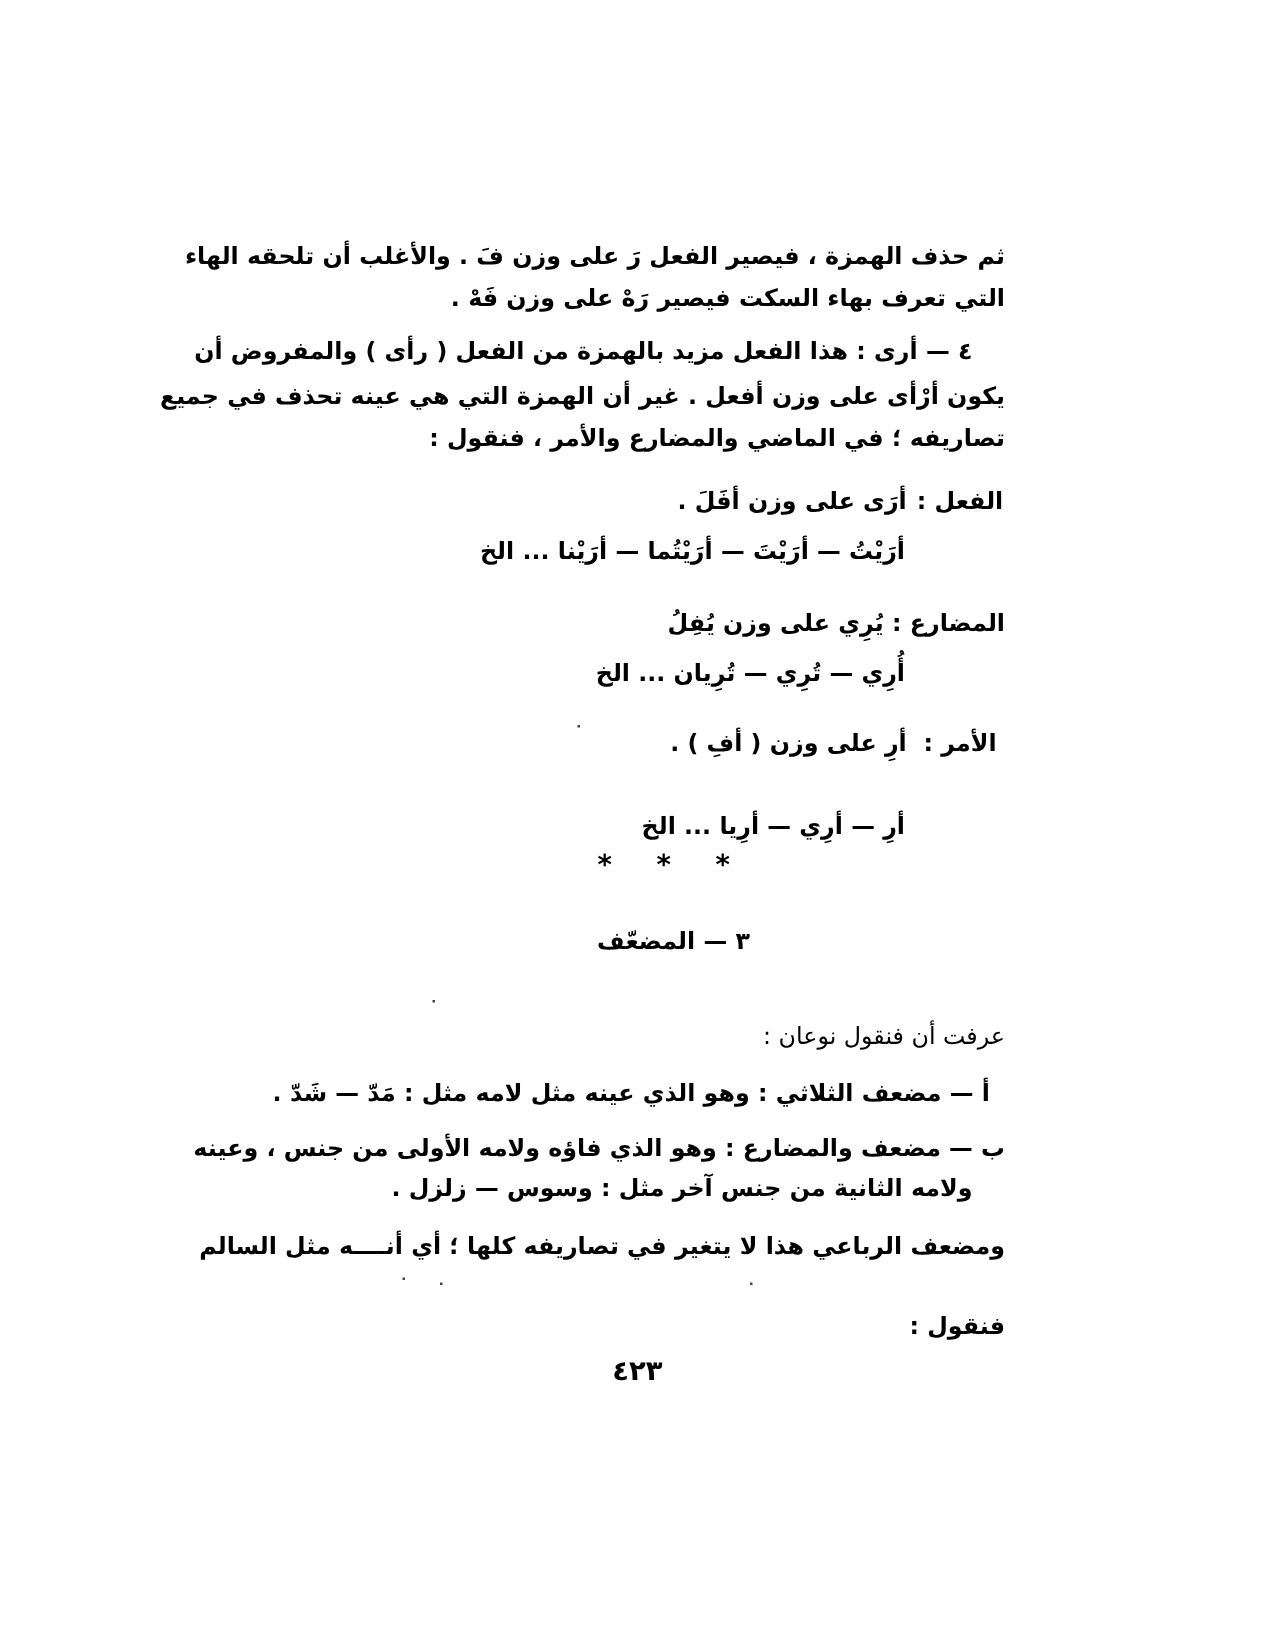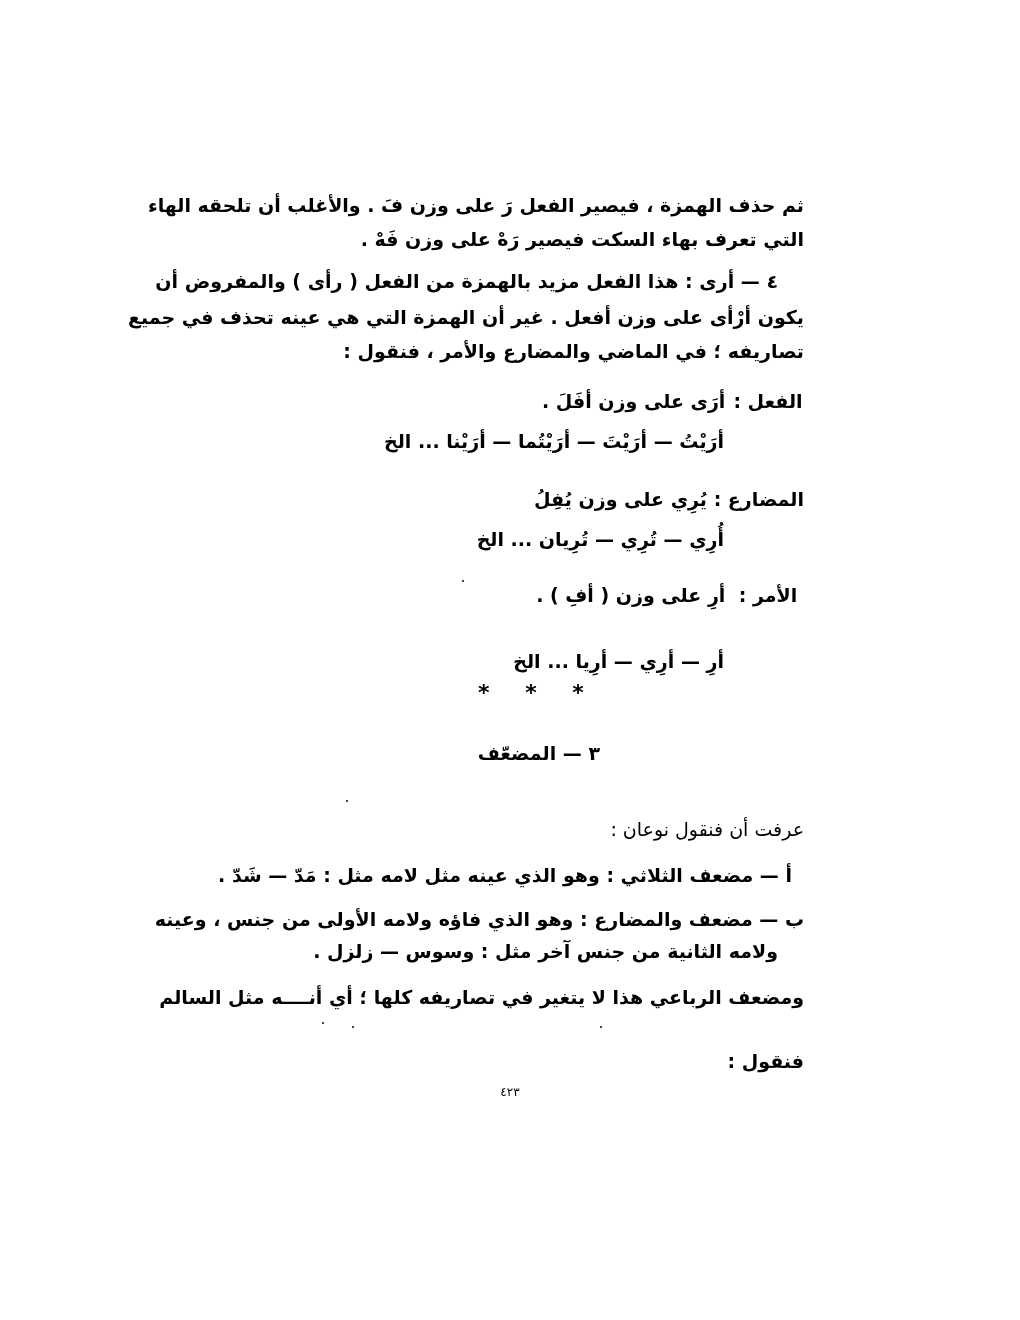--- a/index.html
+++ b/index.html
@@ -58,22 +58,22 @@
       font-size: 19px;
       font-weight: bold;
     }
     .pagenum {
       position: absolute;
       top: 1081px;
       left: 470px;
       width: 80px;
       text-align: center;
       direction: rtl;
-      font-size: 12px;
-      font-weight: normal;
+      font-size: 22px;
+      font-weight: bold;
     }
     .label-col {
       display: inline-block;
       min-width: 72px;
     }
     .speck {
       position: absolute;
       width: 2px; height: 2px;
       background: #444;
     }

